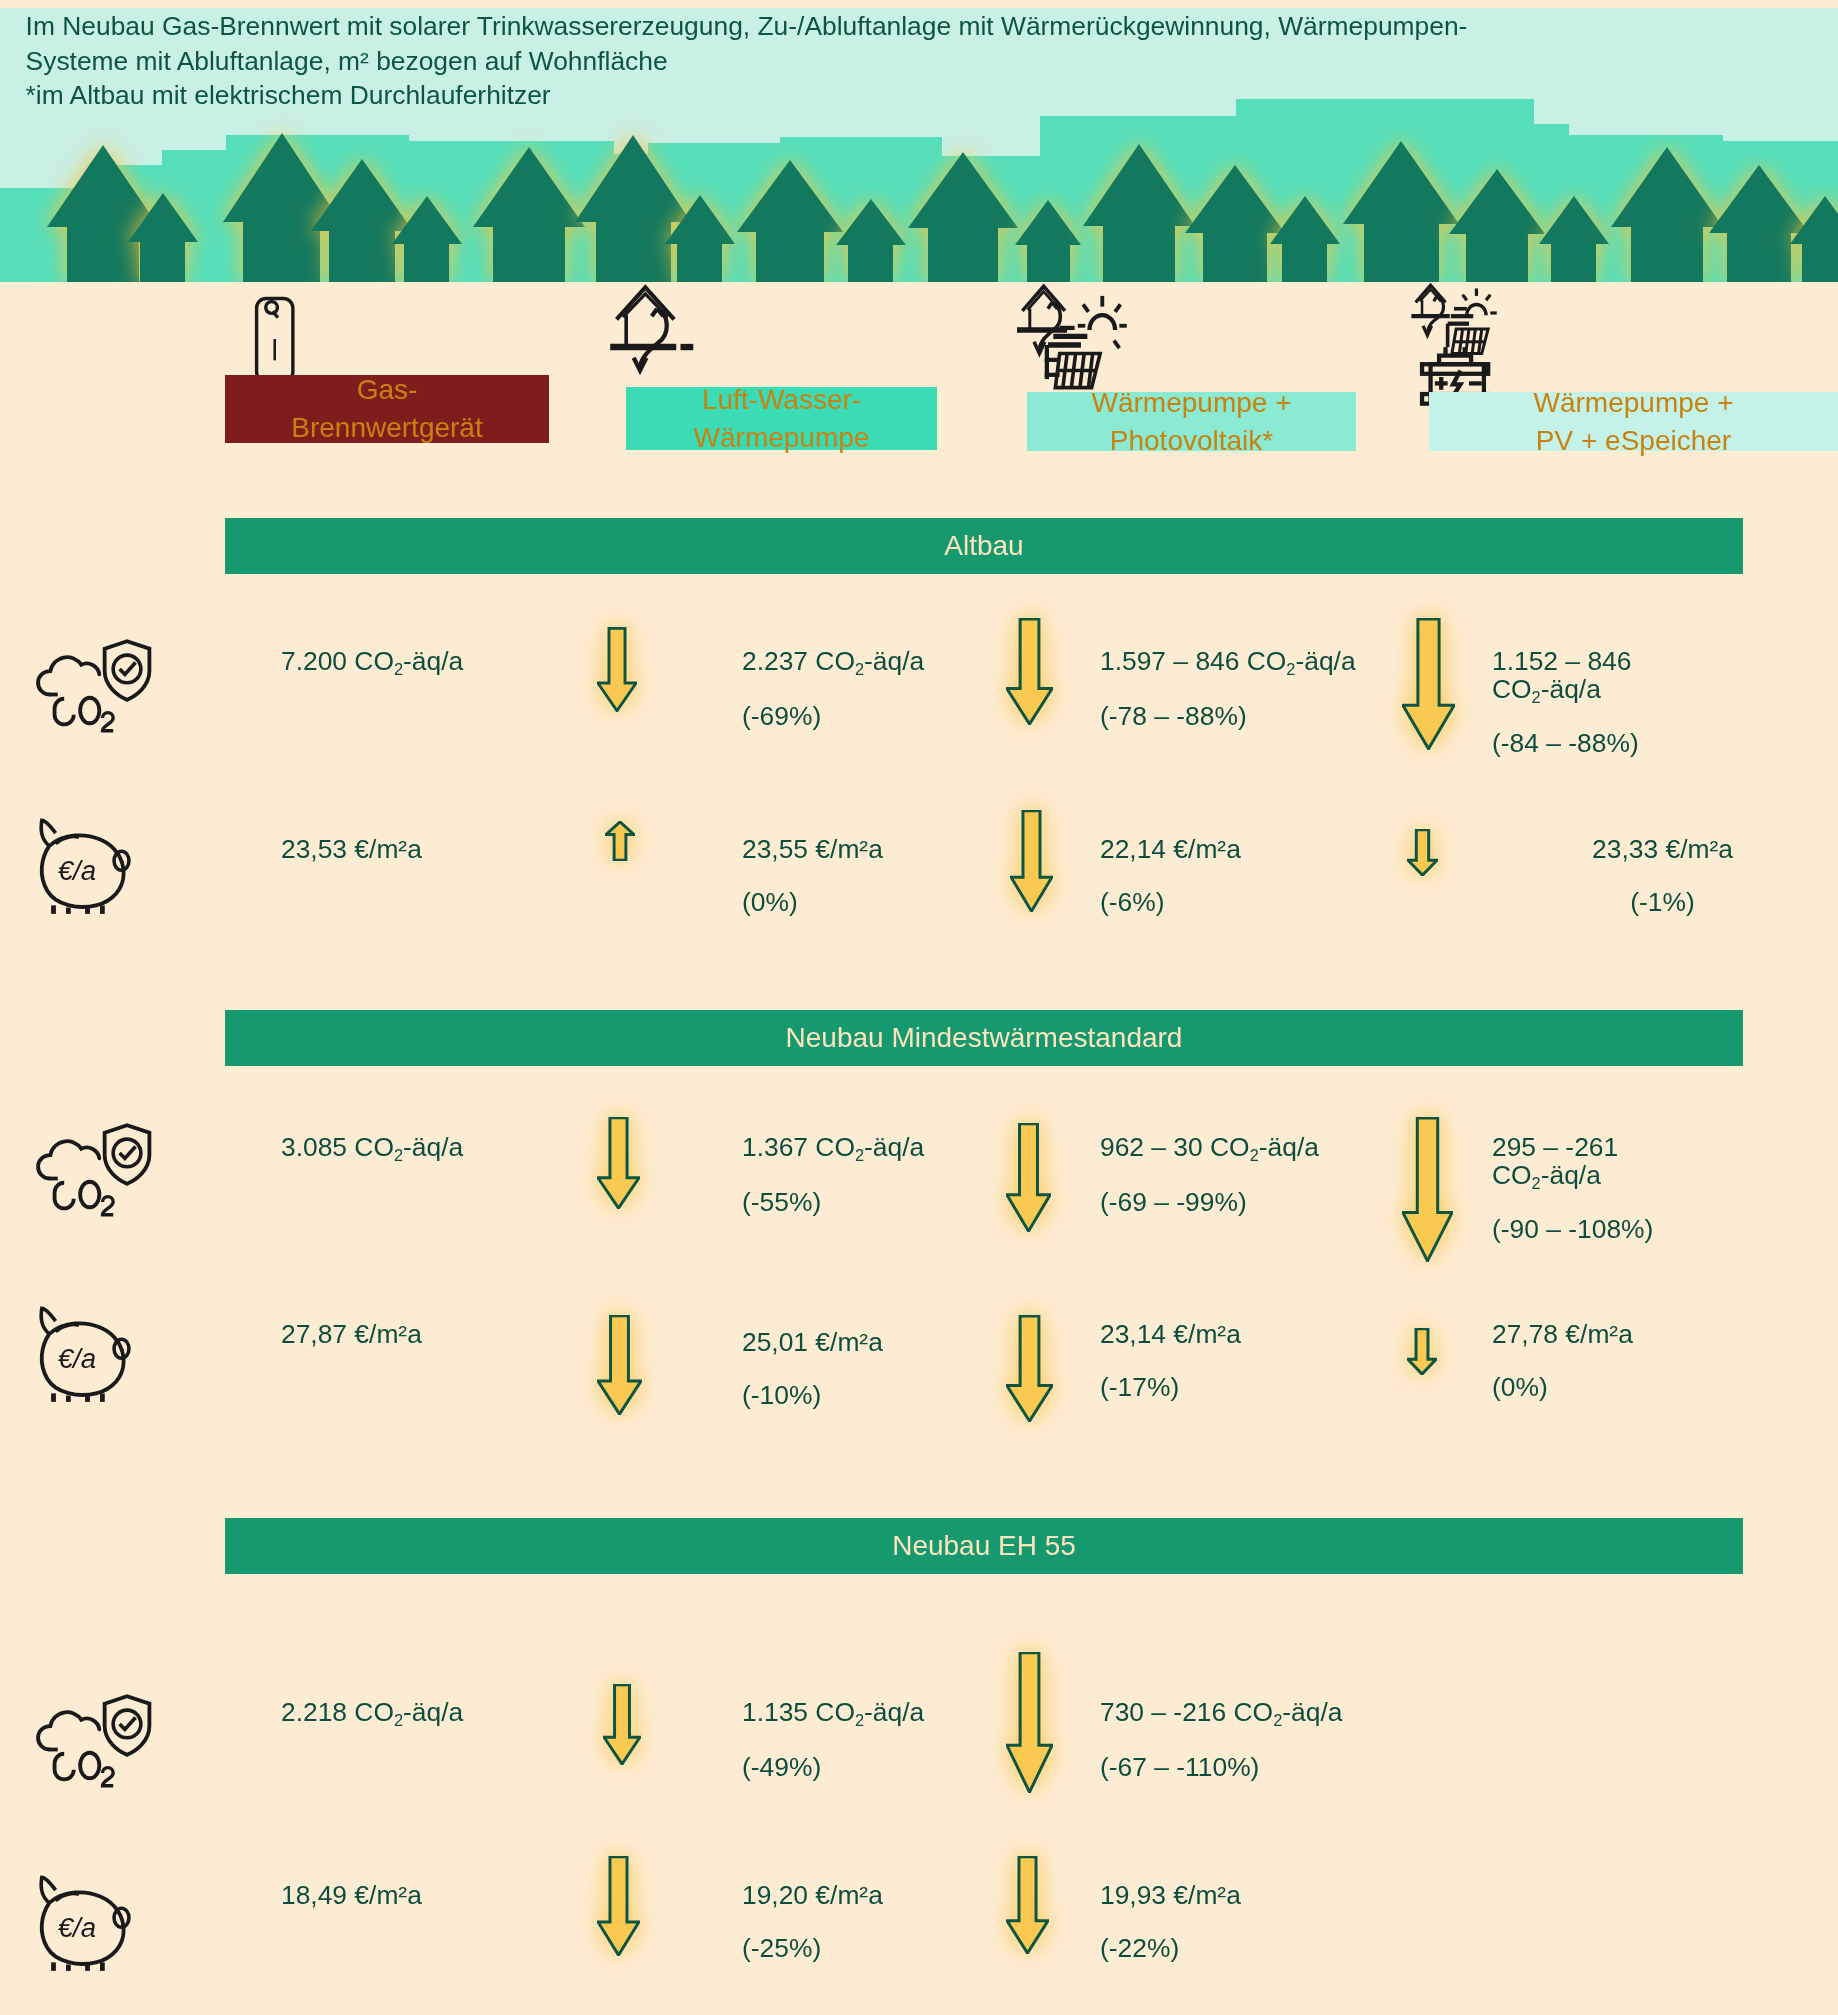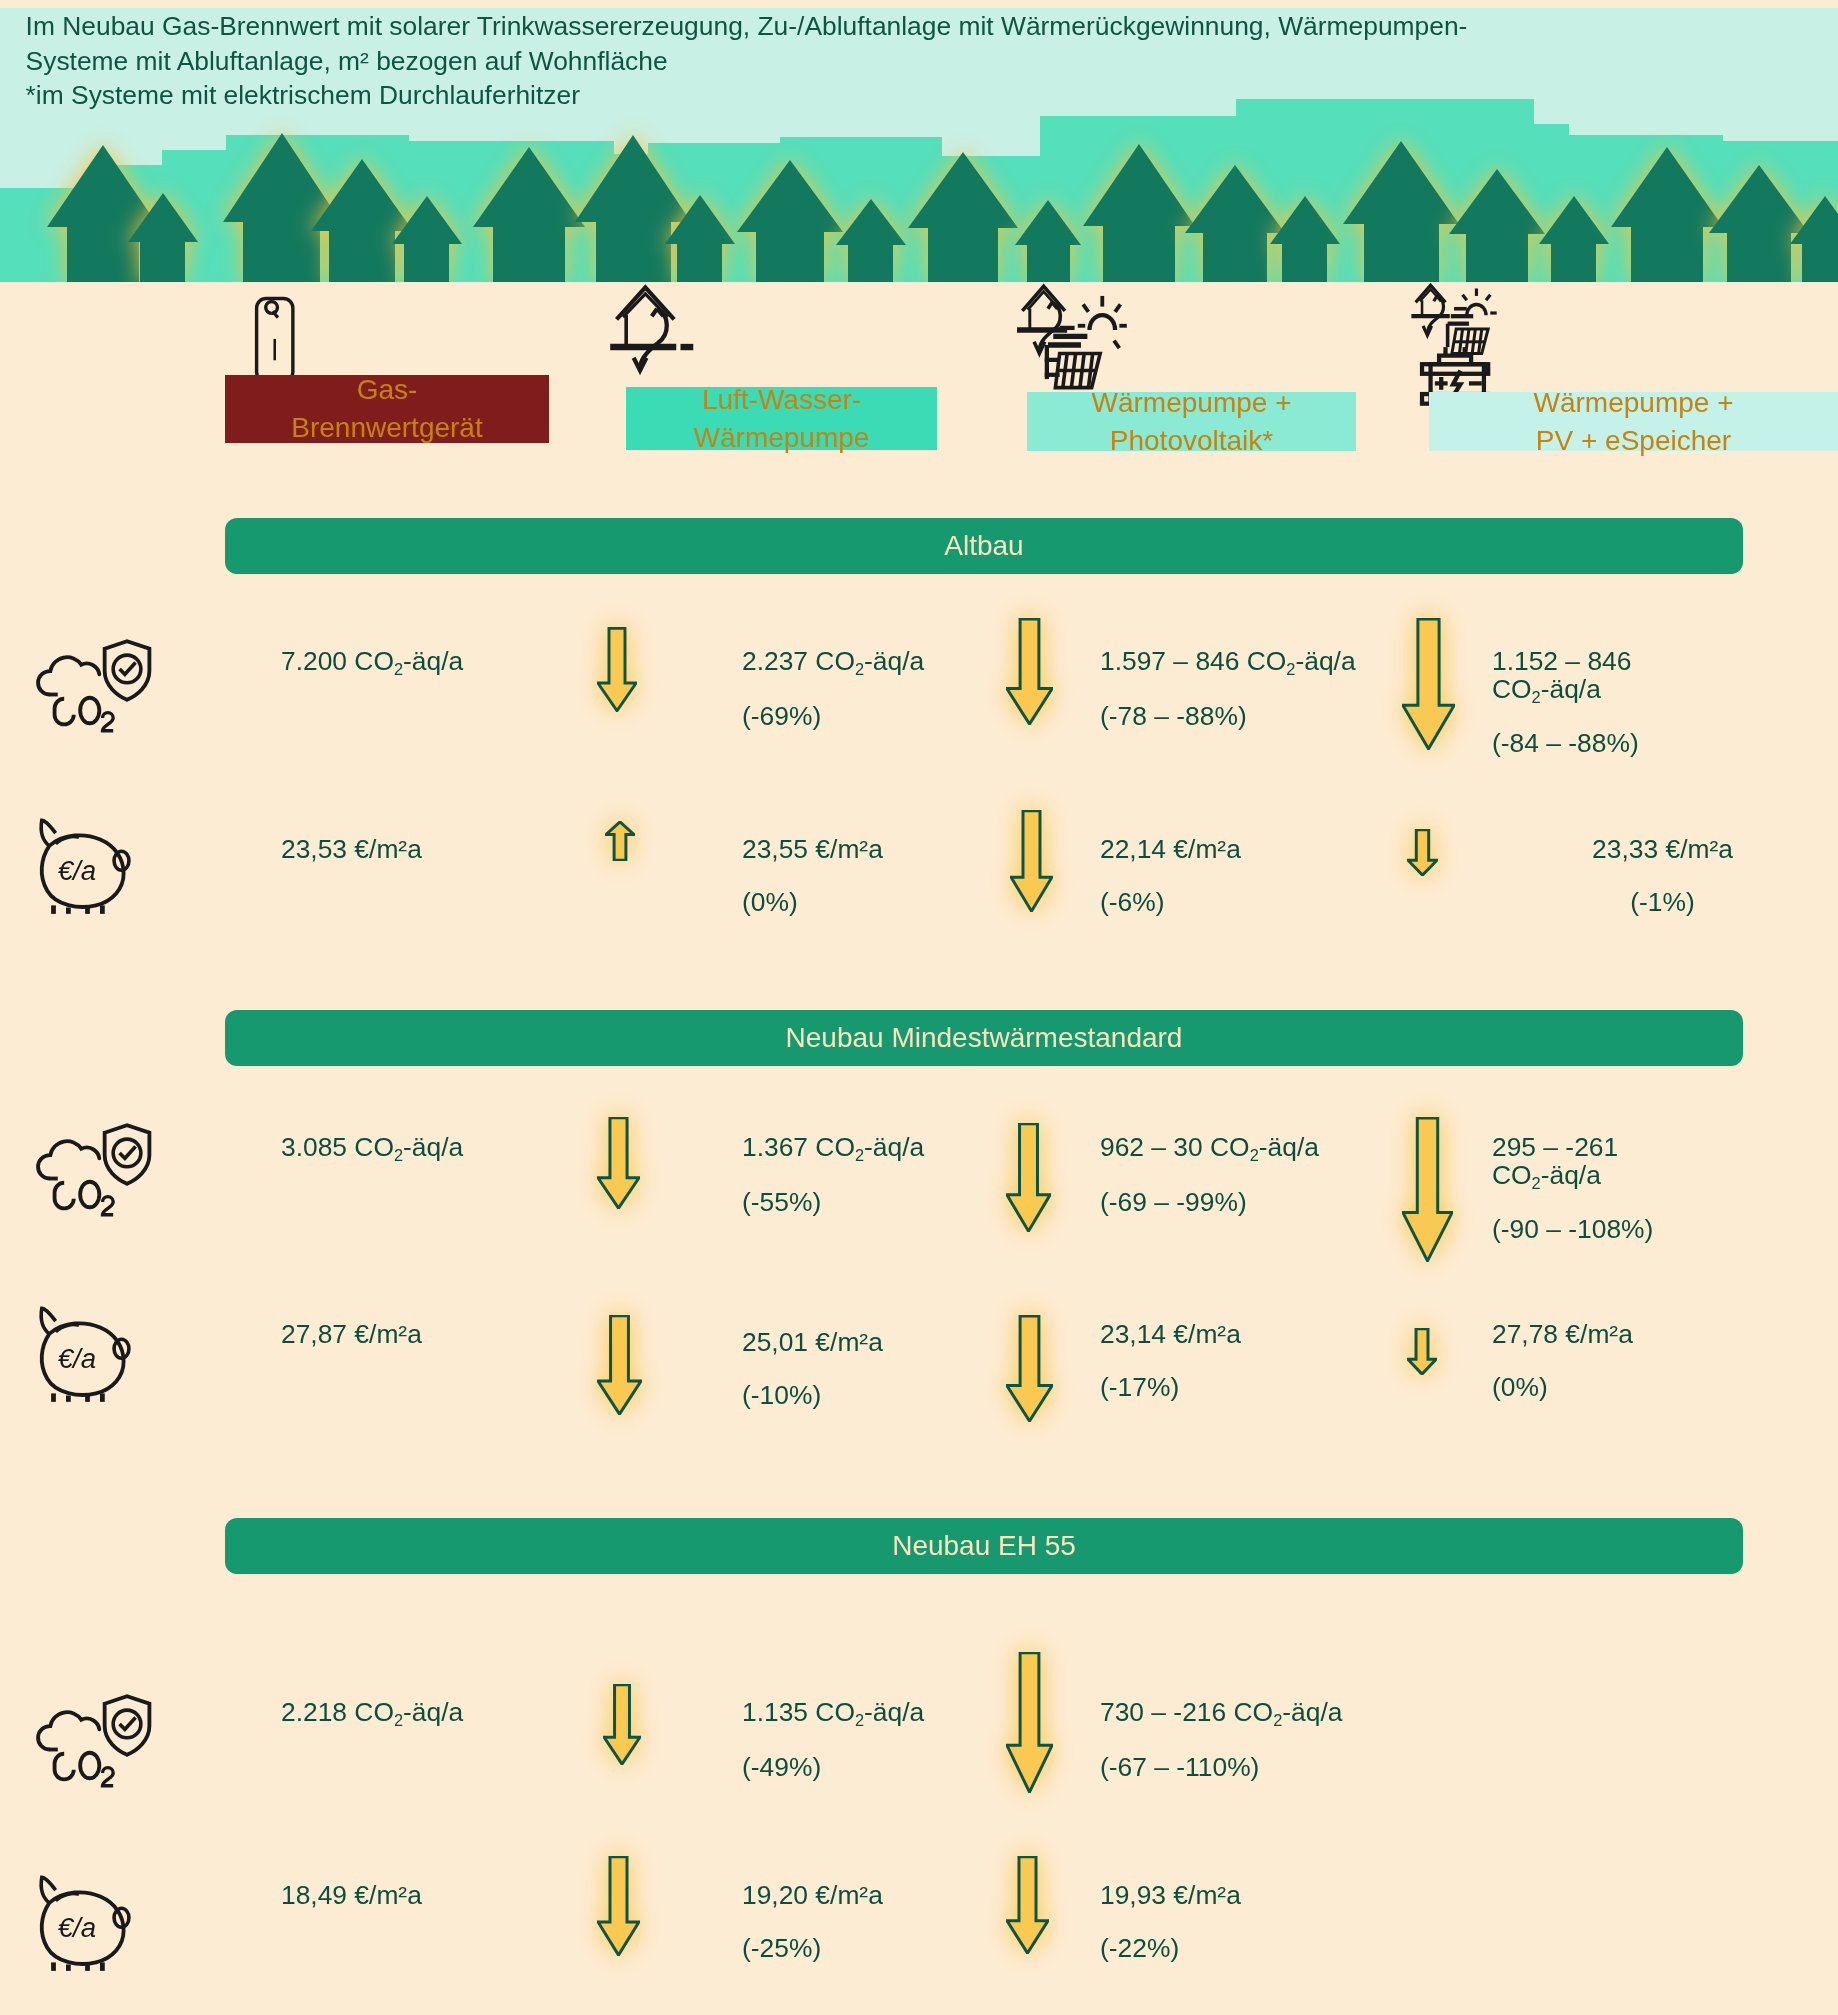--- a/index.html
+++ b/index.html
@@ -51,21 +51,21 @@
     text-align:center;
     font-size:28px; line-height:1.34; color:#c8820f;
   }
   .colicon { position:absolute; }
 
   
   .secbar {
     position:absolute; left:225px; width:1518px; height:56px;
     background:#17996f;
     display:flex; align-items:center; justify-content:center;
-    color:#fce4be; font-size:28px;border-radius:12px;
+    color:#fce4be; font-size:28px;
   }
 
   
   .rowicon { position:absolute; }
 
   
   .val {
     position:absolute; color:#0d4d3c; font-size:26.4px; line-height:1.05;
     white-space:pre-line;
   }
@@ -182,21 +182,21 @@
         </div>
         <div class="house" style="left: 1790px; width: 69px; --hw: 35px; --rh: 48px;">
           <div class="roof"></div>
           <div class="body" style="width:45px;height:38px"></div>
         </div>
       </div>
 
     <div class="banner-text">
       <div class="banner-sub">Im Neubau Gas-Brennwert mit solarer Trinkwassererzeugung, Zu-/Abluftanlage mit Wärmerückgewinnung, Wärmepumpen-</div>
       <div class="banner-sub">Systeme mit Abluftanlage, m² bezogen auf Wohnfläche</div>
-      <div class="banner-sub">*im Systeme mit elektrischem Durchlauferhitzer</div>
+      <div class="banner-sub">*im Altbau mit elektrischem Durchlauferhitzer</div>
     </div>
   </div>
 
   <div id="colheads">
       <div class="colhead">
         <div class="colicon" style="left: 247px; top: 292px;">
 <svg width="64" height="111" viewBox="0 0 60 104">
  <rect x="9" y="6" width="34" height="78" rx="9" fill="none" stroke="#1a1a1a" stroke-width="3.2"></rect>
  <path d="M23 20 a5.5 5.5 0 1 1 .1 0 M24 18 l5 6" fill="none" stroke="#1a1a1a" stroke-width="3"></path>
  <line x1="26" y1="44" x2="26" y2="64" stroke="#1a1a1a" stroke-width="2.4"></line>

